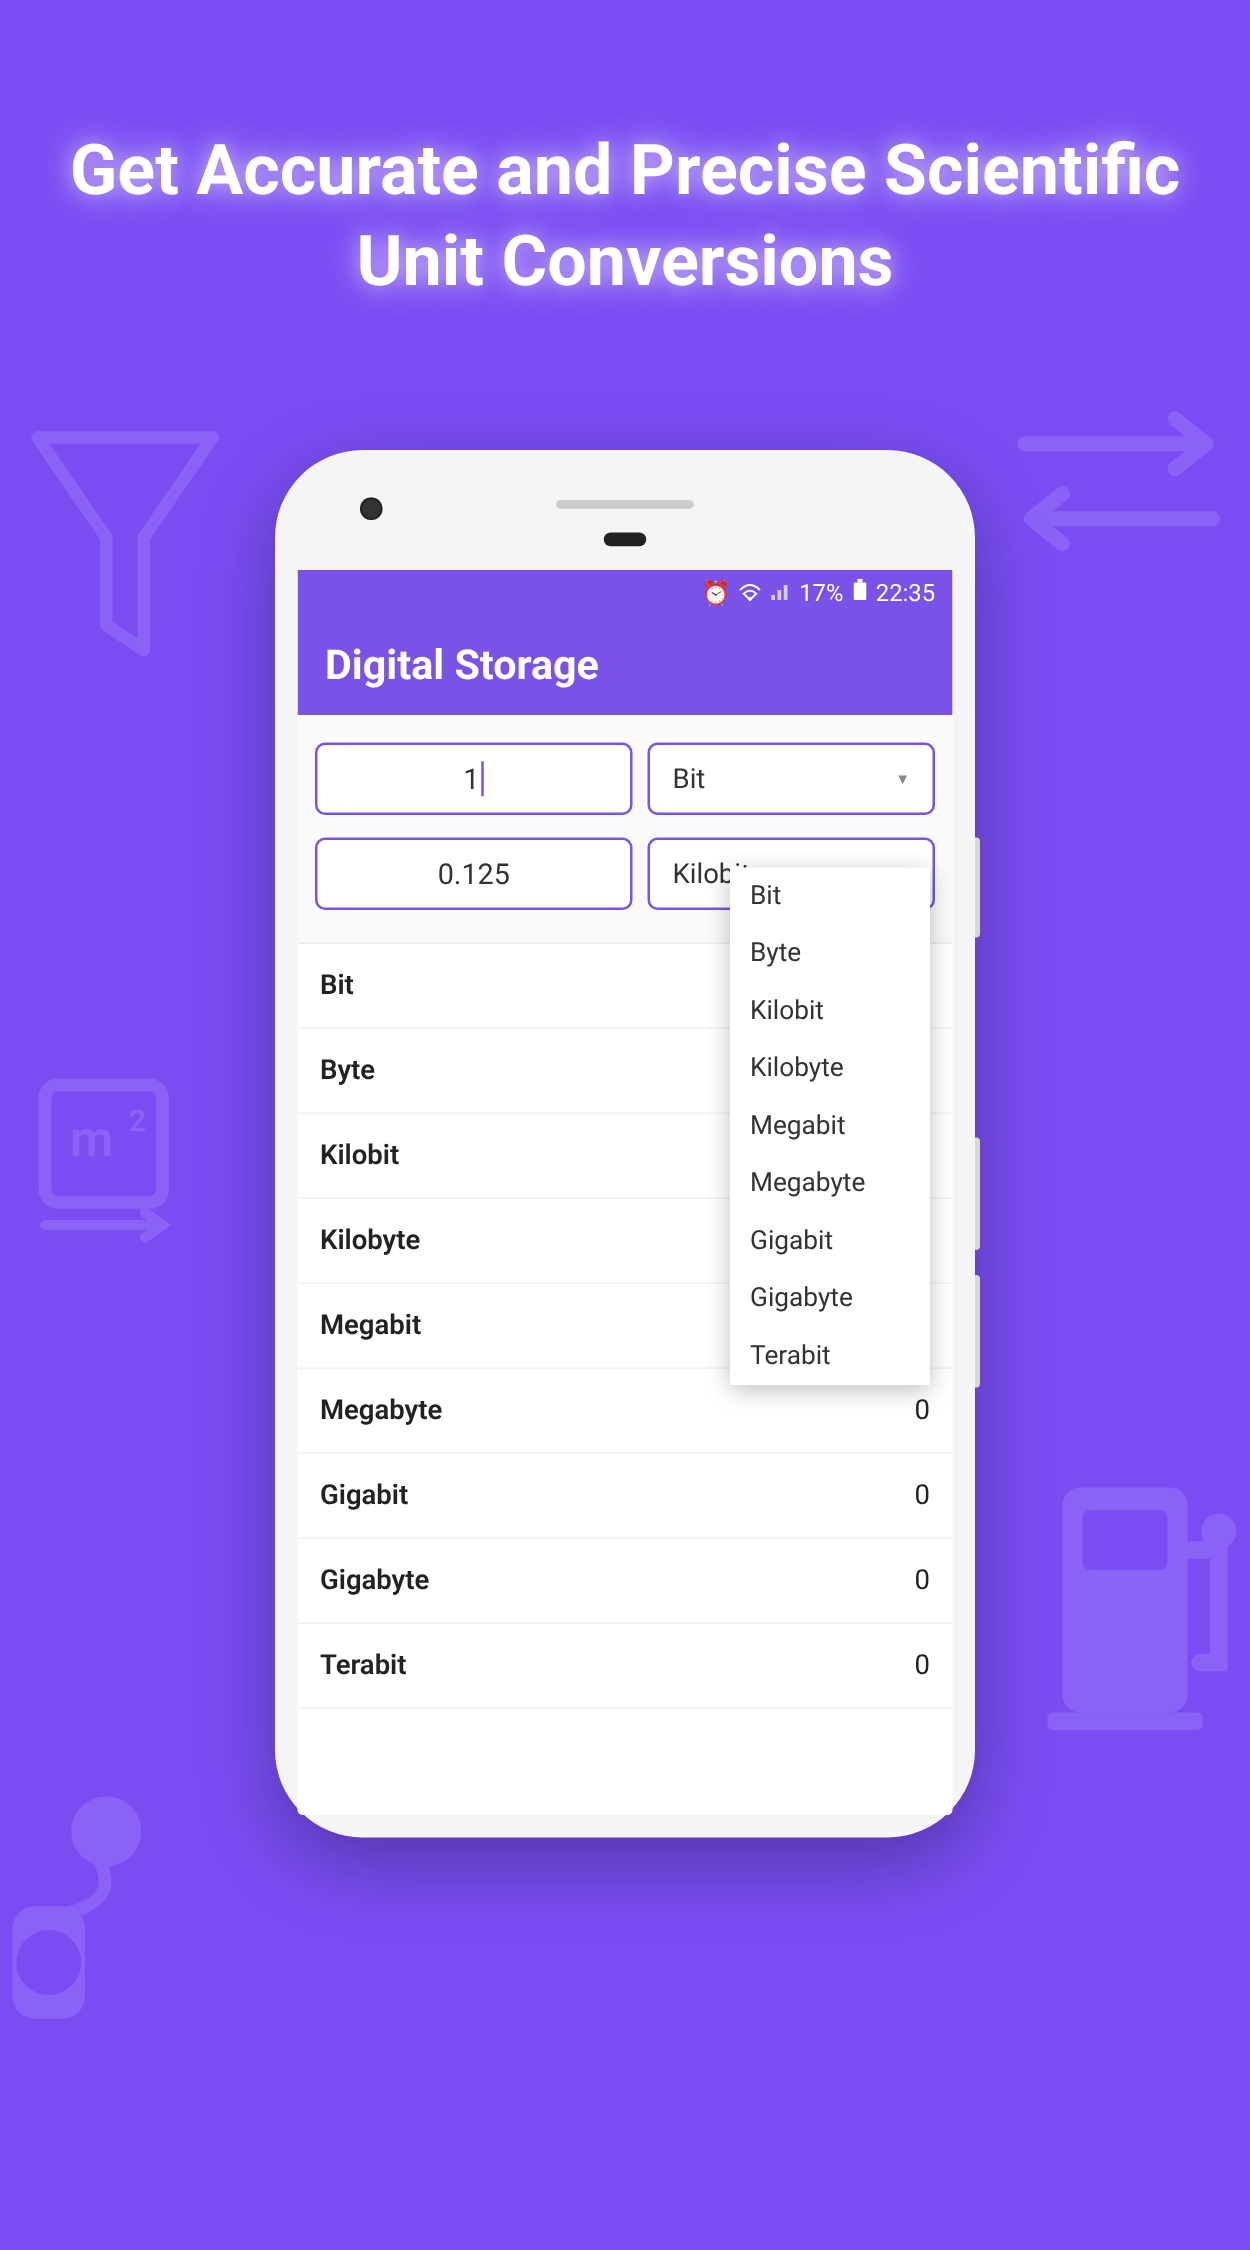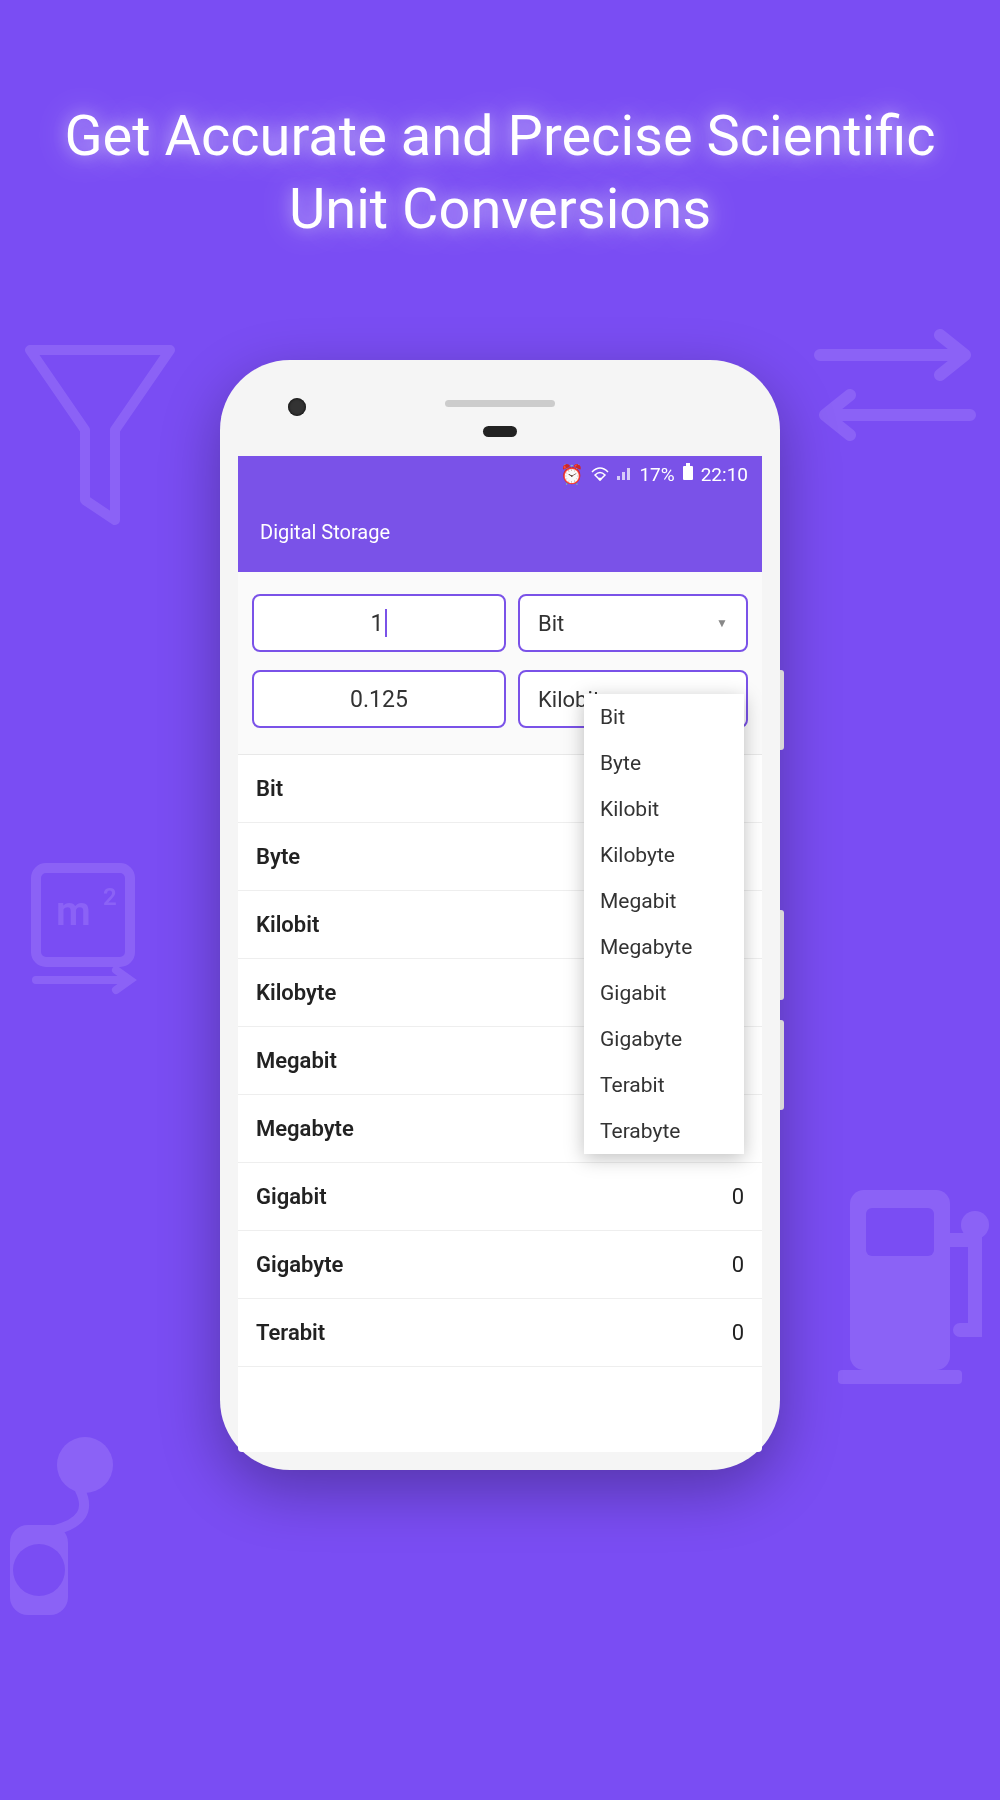--- a/index.html
+++ b/index.html
@@ -14,21 +14,21 @@
       width: 1000px;
       height: 1800px;
       overflow: hidden;
       position: relative;
     }
     
     .headline {
       color: white;
       text-align: center;
       font-size: 56px;
-      font-weight: 400;
+      font-weight: 700;
       padding: 100px 40px 60px;
       line-height: 1.3;
       text-shadow: 0 0 30px rgba(255,255,255,0.5), 0 0 15px rgba(255,255,255,0.4);
     }
     
     .bg-icon {
       position: absolute;
       opacity: 0.28;
     }
     
@@ -123,22 +123,22 @@
     
     .status-bar span { font-weight: 400; }
     
     .app-bar {
       background: #7a52e8;
       color: white;
       height: 80px;
       display: flex;
       align-items: center;
       padding: 0 22px;
-      font-size: 20px;
-      font-weight: 400;
+      font-size: 33px;
+      font-weight: 700;
     }
     
     .input-section {
       padding: 22px 14px 26px;
       border-bottom: 1px solid #e8e8e8;
       background: #fafafa;
     }
     
     .input-row {
       display: flex;
@@ -294,21 +294,21 @@
             <path d="M1 13 L4 13 L4 9 L1 9 Z M6 13 L9 13 L9 5 L6 5 Z M11 13 L14 13 L14 1 L11 1 Z" fill="white" opacity="0.7"></path>
           </svg>
       </span>
       <span>17%</span>
       <span>
         <svg width="12" height="18" viewBox="0 0 12 18">
             <rect x="1" y="3" width="10" height="14" rx="1" fill="white"></rect>
             <rect x="4" y="0" width="4" height="3" fill="white"></rect>
           </svg>
       </span>
-      <span>22:10</span>
+      <span>22:35</span>
     </div>
 
     <div class="app-bar">
       <span>Digital Storage</span>
     </div>
 
     <div class="screen-wrap">
 
       <div class="input-section">
         <div class="input-row">
@@ -374,19 +374,18 @@
       <div class="dropdown">
         <div class="dropdown-item">Bit</div>
         <div class="dropdown-item">Byte</div>
         <div class="dropdown-item">Kilobit</div>
         <div class="dropdown-item">Kilobyte</div>
         <div class="dropdown-item">Megabit</div>
         <div class="dropdown-item">Megabyte</div>
         <div class="dropdown-item">Gigabit</div>
         <div class="dropdown-item">Gigabyte</div>
         <div class="dropdown-item">Terabit</div>
-        <div class="dropdown-item">Terabyte</div>
       </div>
 
     </div>
 
   </div>
 </div>
 
 </body></html>

